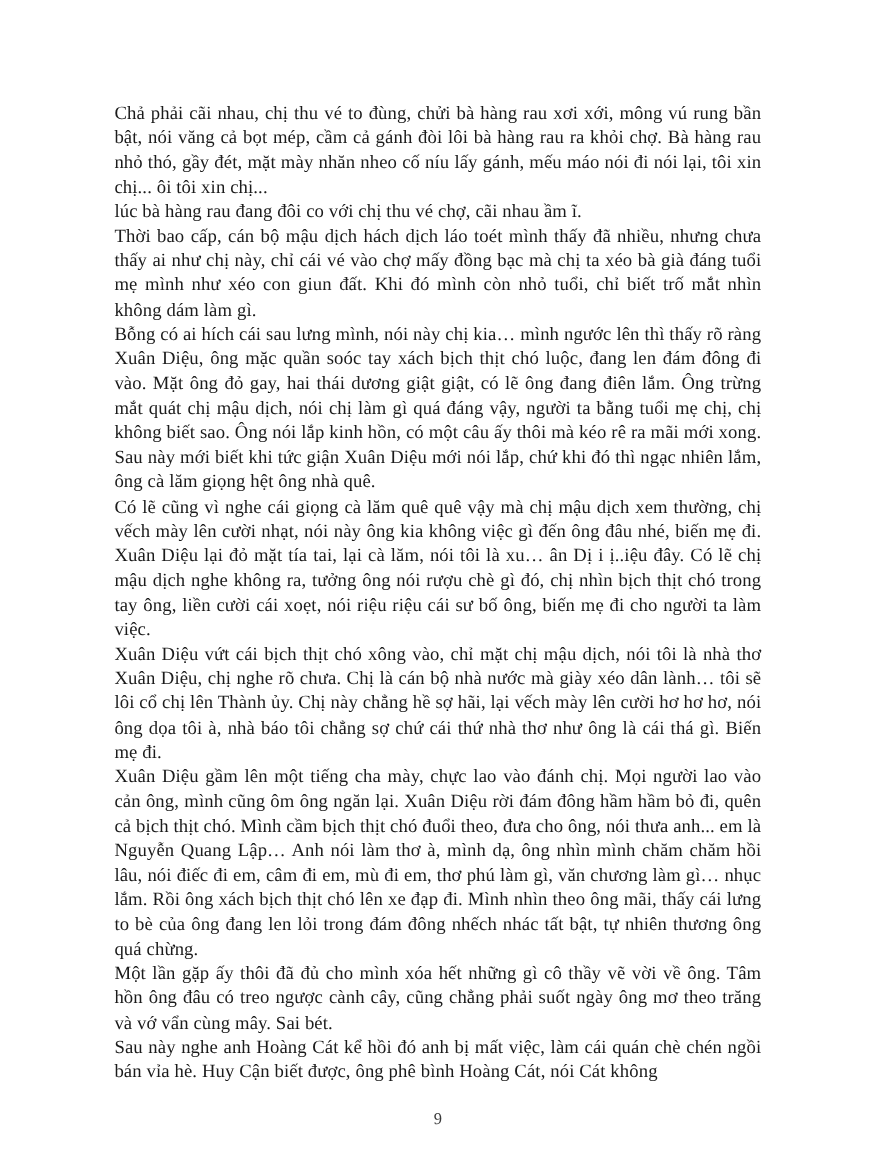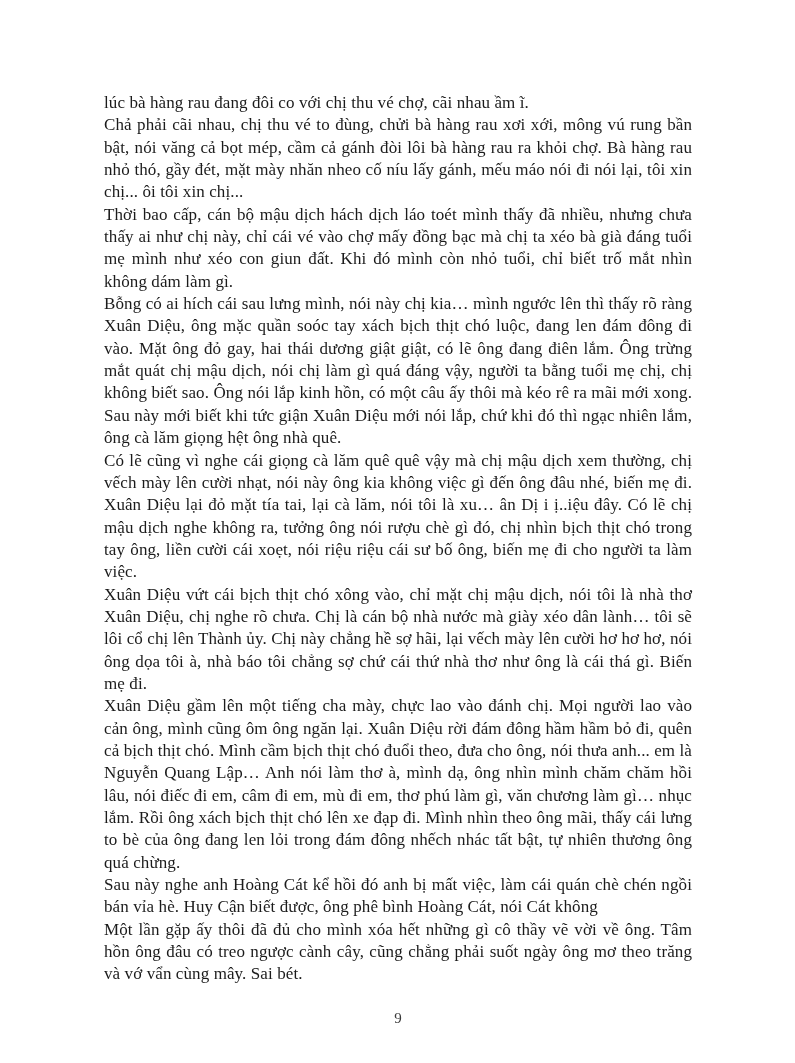--- a/index.html
+++ b/index.html
@@ -42,24 +42,24 @@
     text-align: center;
     font-size: 15px;
     color: #3a3a3a;
   }
 </style>
 </head>
 <body>
 
 <div class="page">
   <div class="text-column" id="text-column">
+      <p>Chả phải cãi nhau, chị thu vé to đùng, chửi bà hàng rau xơi xới, mông vú rung bần bật, nói văng cả bọt mép, cầm cả gánh đòi lôi bà hàng rau ra khỏi chợ. Bà hàng rau nhỏ thó, gầy đét, mặt mày nhăn nheo cố níu lấy gánh, mếu máo nói đi nói lại, tôi xin chị... ôi tôi xin chị...</p>
       <p>lúc bà hàng rau đang đôi co với chị thu vé chợ, cãi nhau ầm ĩ.</p>
-      <p>Chả phải cãi nhau, chị thu vé to đùng, chửi bà hàng rau xơi xới, mông vú rung bần bật, nói văng cả bọt mép, cầm cả gánh đòi lôi bà hàng rau ra khỏi chợ. Bà hàng rau nhỏ thó, gầy đét, mặt mày nhăn nheo cố níu lấy gánh, mếu máo nói đi nói lại, tôi xin chị... ôi tôi xin chị...</p>
       <p>Thời bao cấp, cán bộ mậu dịch hách dịch láo toét mình thấy đã nhiều, nhưng chưa thấy ai như chị này, chỉ cái vé vào chợ mấy đồng bạc mà chị ta xéo bà già đáng tuổi mẹ mình như xéo con giun đất. Khi đó mình còn nhỏ tuổi, chỉ biết trố mắt nhìn không dám làm gì.</p>
       <p>Bỗng có ai hích cái sau lưng mình, nói này chị kia… mình ngước lên thì thấy rõ ràng Xuân Diệu, ông mặc quần soóc tay xách bịch thịt chó luộc, đang len đám đông đi vào. Mặt ông đỏ gay, hai thái dương giật giật, có lẽ ông đang điên lắm. Ông trừng mắt quát chị mậu dịch, nói chị làm gì quá đáng vậy, người ta bằng tuổi mẹ chị, chị không biết sao. Ông nói lắp kinh hồn, có một câu ấy thôi mà kéo rê ra mãi mới xong. Sau này mới biết khi tức giận Xuân Diệu mới nói lắp, chứ khi đó thì ngạc nhiên lắm, ông cà lăm giọng hệt ông nhà quê.</p>
       <p>Có lẽ cũng vì nghe cái giọng cà lăm quê quê vậy mà chị mậu dịch xem thường, chị vếch mày lên cười nhạt, nói này ông kia không việc gì đến ông đâu nhé, biến mẹ đi. Xuân Diệu lại đỏ mặt tía tai, lại cà lăm, nói tôi là xu… ân Dị i ị..iệu đây. Có lẽ chị mậu dịch nghe không ra, tưởng ông nói rượu chè gì đó, chị nhìn bịch thịt chó trong tay ông, liền cười cái xoẹt, nói riệu riệu cái sư bố ông, biến mẹ đi cho người ta làm việc.</p>
       <p>Xuân Diệu vứt cái bịch thịt chó xông vào, chỉ mặt chị mậu dịch, nói tôi là nhà thơ Xuân Diệu, chị nghe rõ chưa. Chị là cán bộ nhà nước mà giày xéo dân lành… tôi sẽ lôi cổ chị lên Thành ủy. Chị này chẳng hề sợ hãi, lại vếch mày lên cười hơ hơ hơ, nói ông dọa tôi à, nhà báo tôi chẳng sợ chứ cái thứ nhà thơ như ông là cái thá gì. Biến mẹ đi.</p>
       <p>Xuân Diệu gầm lên một tiếng cha mày, chực lao vào đánh chị. Mọi người lao vào cản ông, mình cũng ôm ông ngăn lại. Xuân Diệu rời đám đông hầm hầm bỏ đi, quên cả bịch thịt chó. Mình cầm bịch thịt chó đuổi theo, đưa cho ông, nói thưa anh... em là Nguyễn Quang Lập… Anh nói làm thơ à, mình dạ, ông nhìn mình chăm chăm hồi lâu, nói điếc đi em, câm đi em, mù đi em, thơ phú làm gì, văn chương làm gì… nhục lắm. Rồi ông xách bịch thịt chó lên xe đạp đi. Mình nhìn theo ông mãi, thấy cái lưng to bè của ông đang len lỏi trong đám đông nhếch nhác tất bật, tự nhiên thương ông quá chừng.</p>
+      <p>Một lần gặp ấy thôi đã đủ cho mình xóa hết những gì cô thầy vẽ vời về ông. Tâm hồn ông đâu có treo ngược cành cây, cũng chẳng phải suốt ngày ông mơ theo trăng và vớ vẩn cùng mây. Sai bét.</p>
       <p>Sau này nghe anh Hoàng Cát kể hồi đó anh bị mất việc, làm cái quán chè chén ngồi bán vỉa hè. Huy Cận biết được, ông phê bình Hoàng Cát, nói Cát không</p>
-      <p>Một lần gặp ấy thôi đã đủ cho mình xóa hết những gì cô thầy vẽ vời về ông. Tâm hồn ông đâu có treo ngược cành cây, cũng chẳng phải suốt ngày ông mơ theo trăng và vớ vẩn cùng mây. Sai bét.</p>
     </div>
   <div class="page-number">9</div>
 </div>
 
 </body></html>

